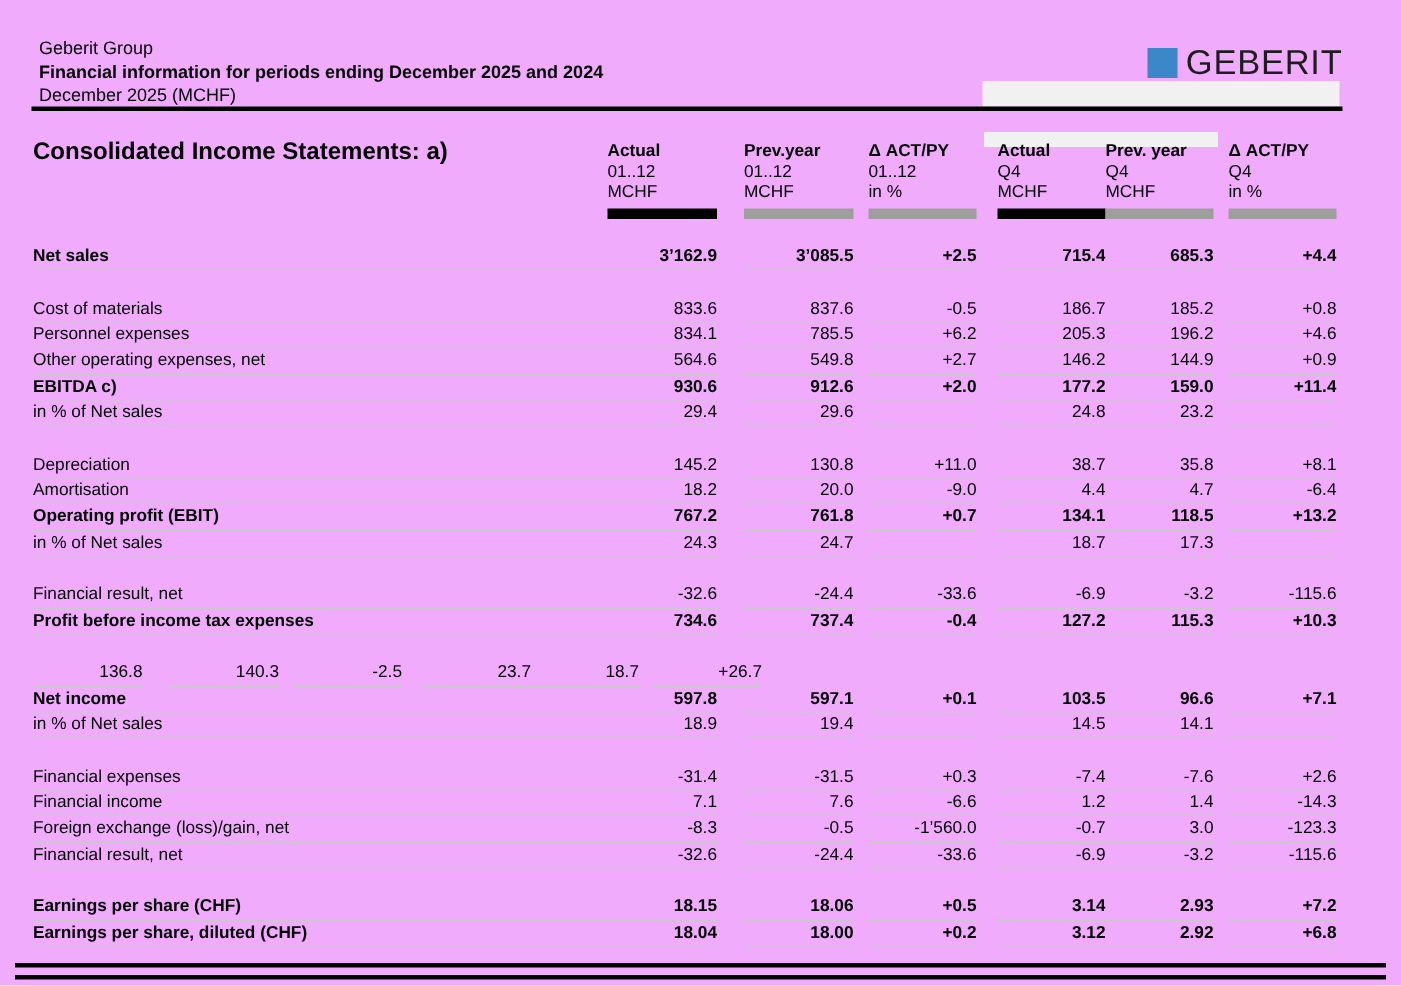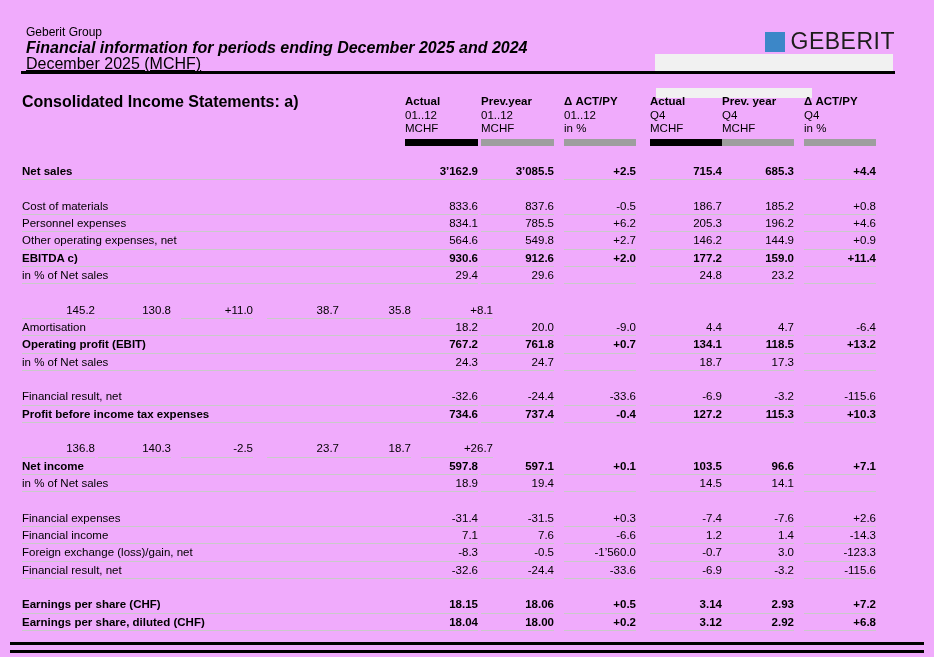--- a/index.html
+++ b/index.html
@@ -6,38 +6,38 @@
   html,body { background:#ffffff; }
   .page {
     position:relative; width:934px; height:657px; background:#f0abfc;
     color:#000; font-family:"Liberation Sans", sans-serif; font-size:11.5px;
     overflow:hidden;
     padding-left:22px;
   }
   
   .doc-header { position:absolute; left:26px; top:25px; }
   .company  { font-size:12px; line-height:15px; }
-  .doc-title{ font-size:16px; font-weight:bold; line-height:16px;font-style:italic; }
-  .subtitle { font-size:16px; line-height:15px;text-decoration:underline; }
+  .doc-title{ font-size:12px; font-weight:bold; line-height:16px; }
+  .subtitle { font-size:12px; line-height:15px; }
   .header-rule { position:absolute; left:21px; top:71px; width:874px; height:2.5px; background:#000; }
   
   .artifact-1 { position:absolute; left:655px; top:54px; width:238px; height:17px; background:#f1f1f1; }
   .artifact-2 { position:absolute; left:656px; top:88px; width:156px; height:10px; background:#f1f1f1; }
   
   .logo { position:absolute; top:31px; right:39px; display:flex; align-items:center; }
   .logo-square { width:20px; height:20px; display:inline-block; margin-right:6px; }
   .logo-text { font-size:23px; font-weight:normal; letter-spacing:0.5px; color:#1d1d1b; line-height:21px; }
   
   .table-head { position:absolute; left:22px; top:95px; width:872px; display:flex; }
   .head-label { width:383px; font-weight:bold; font-size:16px; line-height:14px; }
   .col-head { font-size:11.5px; line-height:13.5px; }
   .col-head .l1 { font-weight:bold; }
   .col-bar { display:block; width:100%; height:7px; margin-top:3px; }
   .w1 { width:73px; }
-  .w2 { width:73px; margin-left:3px; }
+  .w2 { width:73px; margin-left:18px; }
   .w3 { width:72px; margin-left:10px; }
   .w4 { width:72px; margin-left:14px; }
   .w5 { width:72px; }
   .w6 { width:72px; margin-left:10px; }
   
   .table-body { position:absolute; left:22px; top:163px; width:872px; }
   .row { display:flex; height:17.34px; }
   .row.bold { font-weight:bold; }
   .c { height:17.34px; line-height:16.5px; border-bottom:1px solid #c9c9c9; overflow:hidden; white-space:nowrap; }
   .row.blank .c { border-bottom:none; }
@@ -175,20 +175,21 @@
       <div class="row blank">
         <span class="c label"></span>
         <span class="c v v1 w1"></span>
         <span class="c v v2 w2"></span>
         <span class="c v v3 w3"></span>
         <span class="c v v4 w4"></span>
         <span class="c v v5 w5"></span>
         <span class="c v v6 w6"></span>
       </div>
       <div class="row">
+        <span class="c label">Depreciation</span>
         <span class="c v v1 w1">145.2</span>
         <span class="c v v2 w2">130.8</span>
         <span class="c v v3 w3">+11.0</span>
         <span class="c v v4 w4">38.7</span>
         <span class="c v v5 w5">35.8</span>
         <span class="c v v6 w6">+8.1</span>
       </div>
       <div class="row">
         <span class="c label">Amortisation</span>
         <span class="c v v1 w1">18.2</span>

